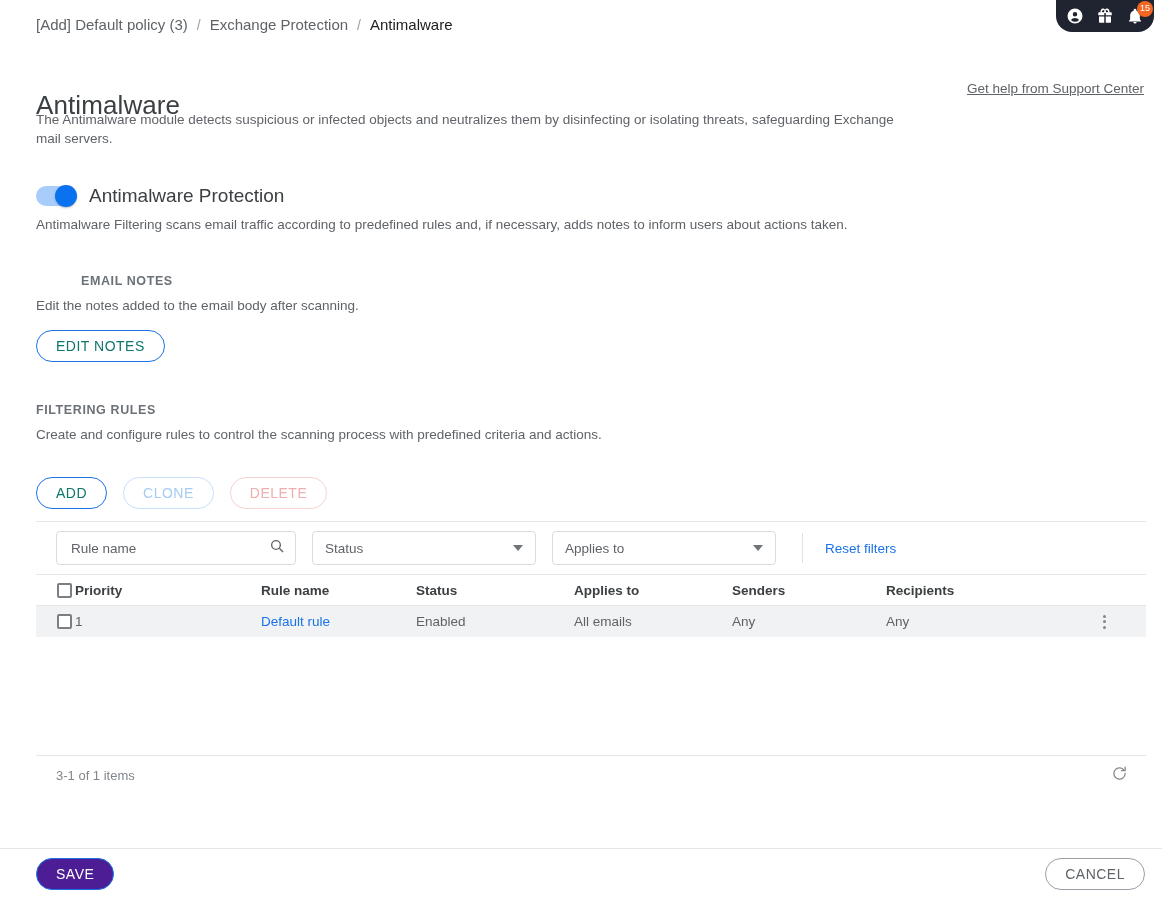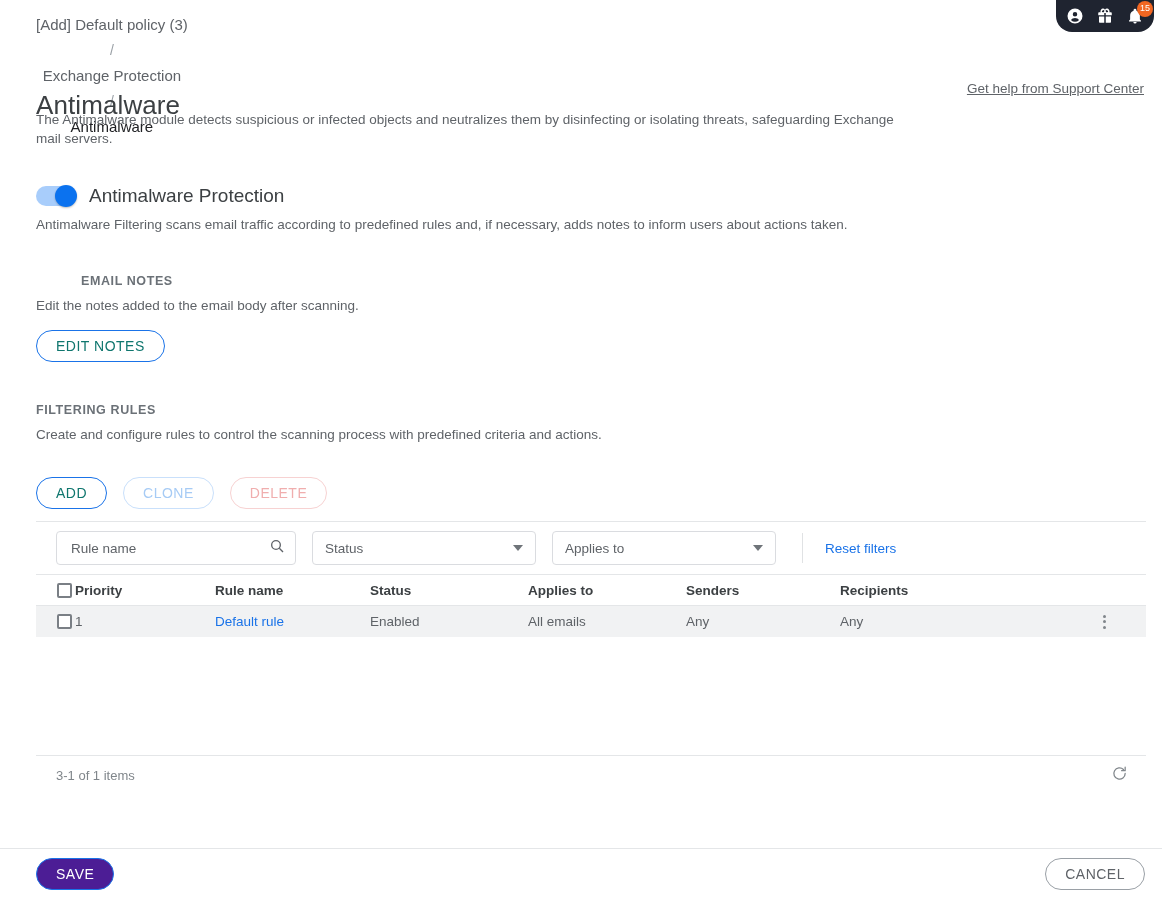--- a/index.html
+++ b/index.html
@@ -37,21 +37,20 @@
     border-radius: 8px; text-align: center;
     font-family: "Liberation Sans", sans-serif;
   }
 
   
   .breadcrumb {
     position: absolute; left: 36px; top: 16px;
     font-size: 15px; color: #5f6368;
     display: flex; align-items: center; gap: 9px;
     white-space: nowrap;
-    flex-direction: column;
   }
   .breadcrumb .crumb { cursor: pointer; }
   .breadcrumb .sep { color: #9aa0a6; font-size: 14px; }
   .breadcrumb .crumb.current { color: #202124; }
 
   
   .page-title {
     position: absolute; left: 36px; top: 73px;
     font-size: 26px; font-weight: 400; color: #3c4043;
     letter-spacing: .1px;
@@ -150,21 +149,21 @@
 
   
   .table { position: absolute; left: 36px; top: 575px; width: 1110px; }
   .trow { display: flex; align-items: center; height: 32px; }
   .thead { height: 31px; border-bottom: 1px solid #e4e6e8; }
   .thead .cell { font-size: 13.5px; font-weight: 700; color: #3c4043; }
   .tbody-row { height: 31px; background: #f1f2f3; position: relative; }
   .tbody-row .cell { font-size: 13.5px; color: #5f6368; }
   .cell { display: flex; align-items: center; }
   .c-check { width: 39px; padding-left: 21px; }
-  .c-priority { width: 140px; }
+  .c-priority { width: 186px; }
   .c-rulename { width: 155px; }
   .c-status { width: 158px; }
   .c-applies { width: 158px; }
   .c-senders { width: 154px; }
   .c-recipients { flex: 1; }
   .checkbox {
     width: 15px; height: 15px; border: 2px solid #7a7f85; border-radius: 2px;
     background: #fff; cursor: pointer;
   }
   .link-blue { color: #1a73e8; cursor: pointer; }

